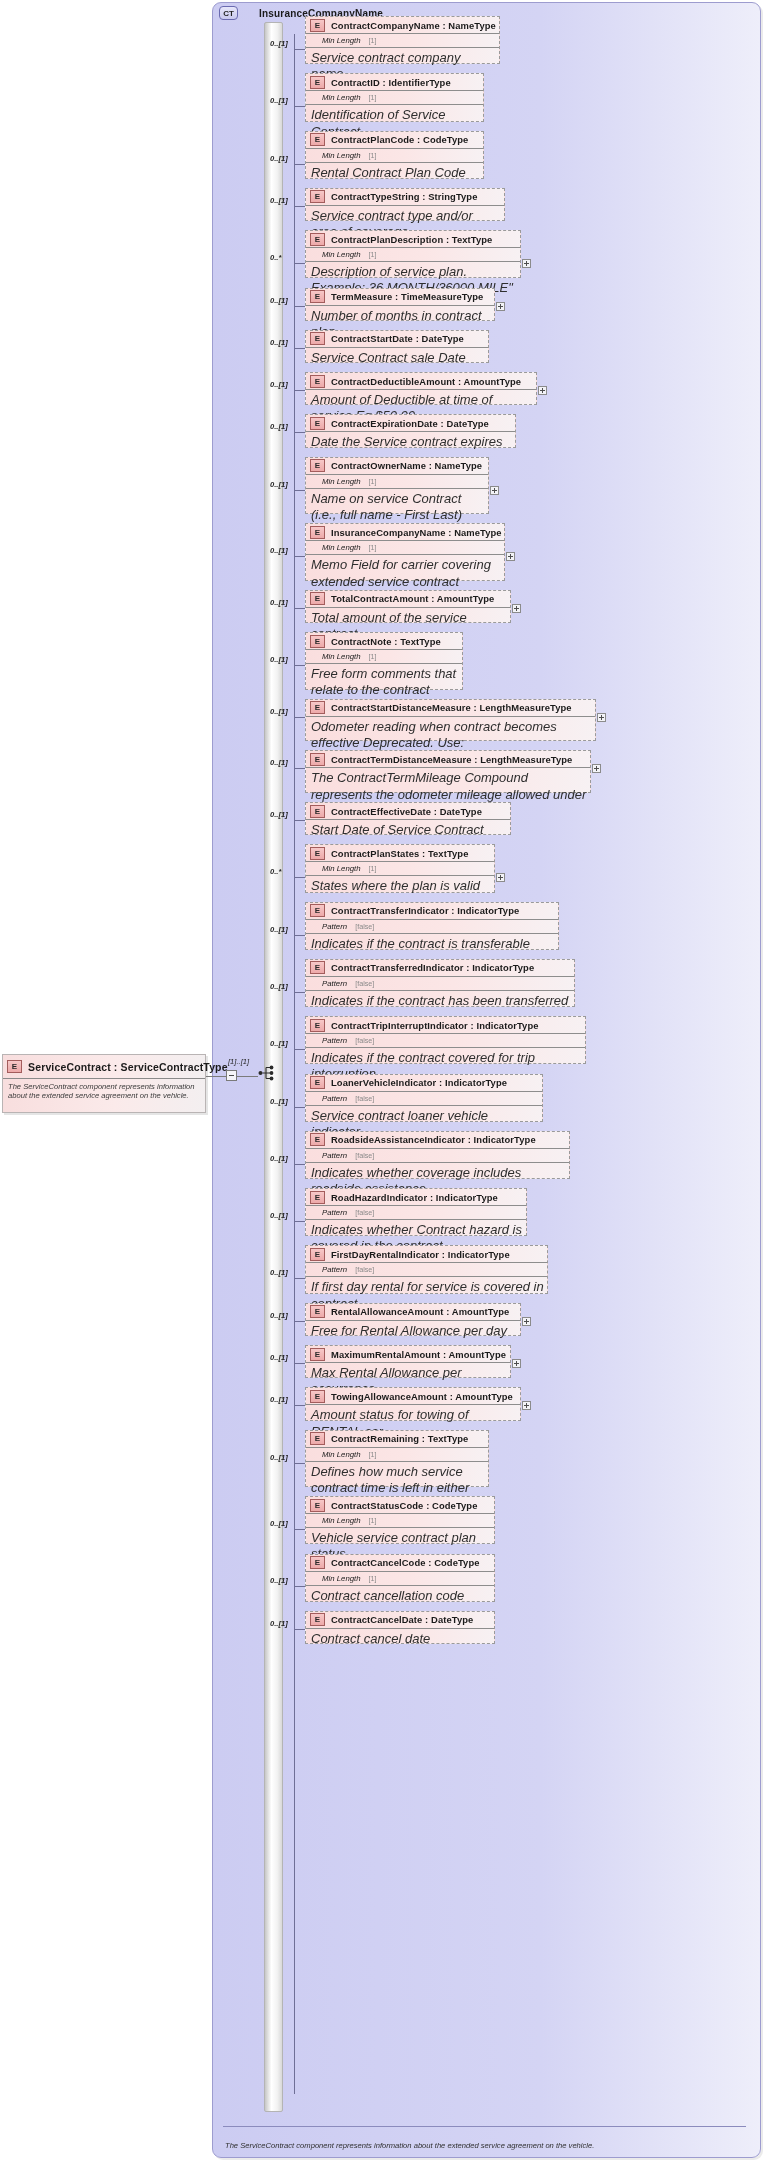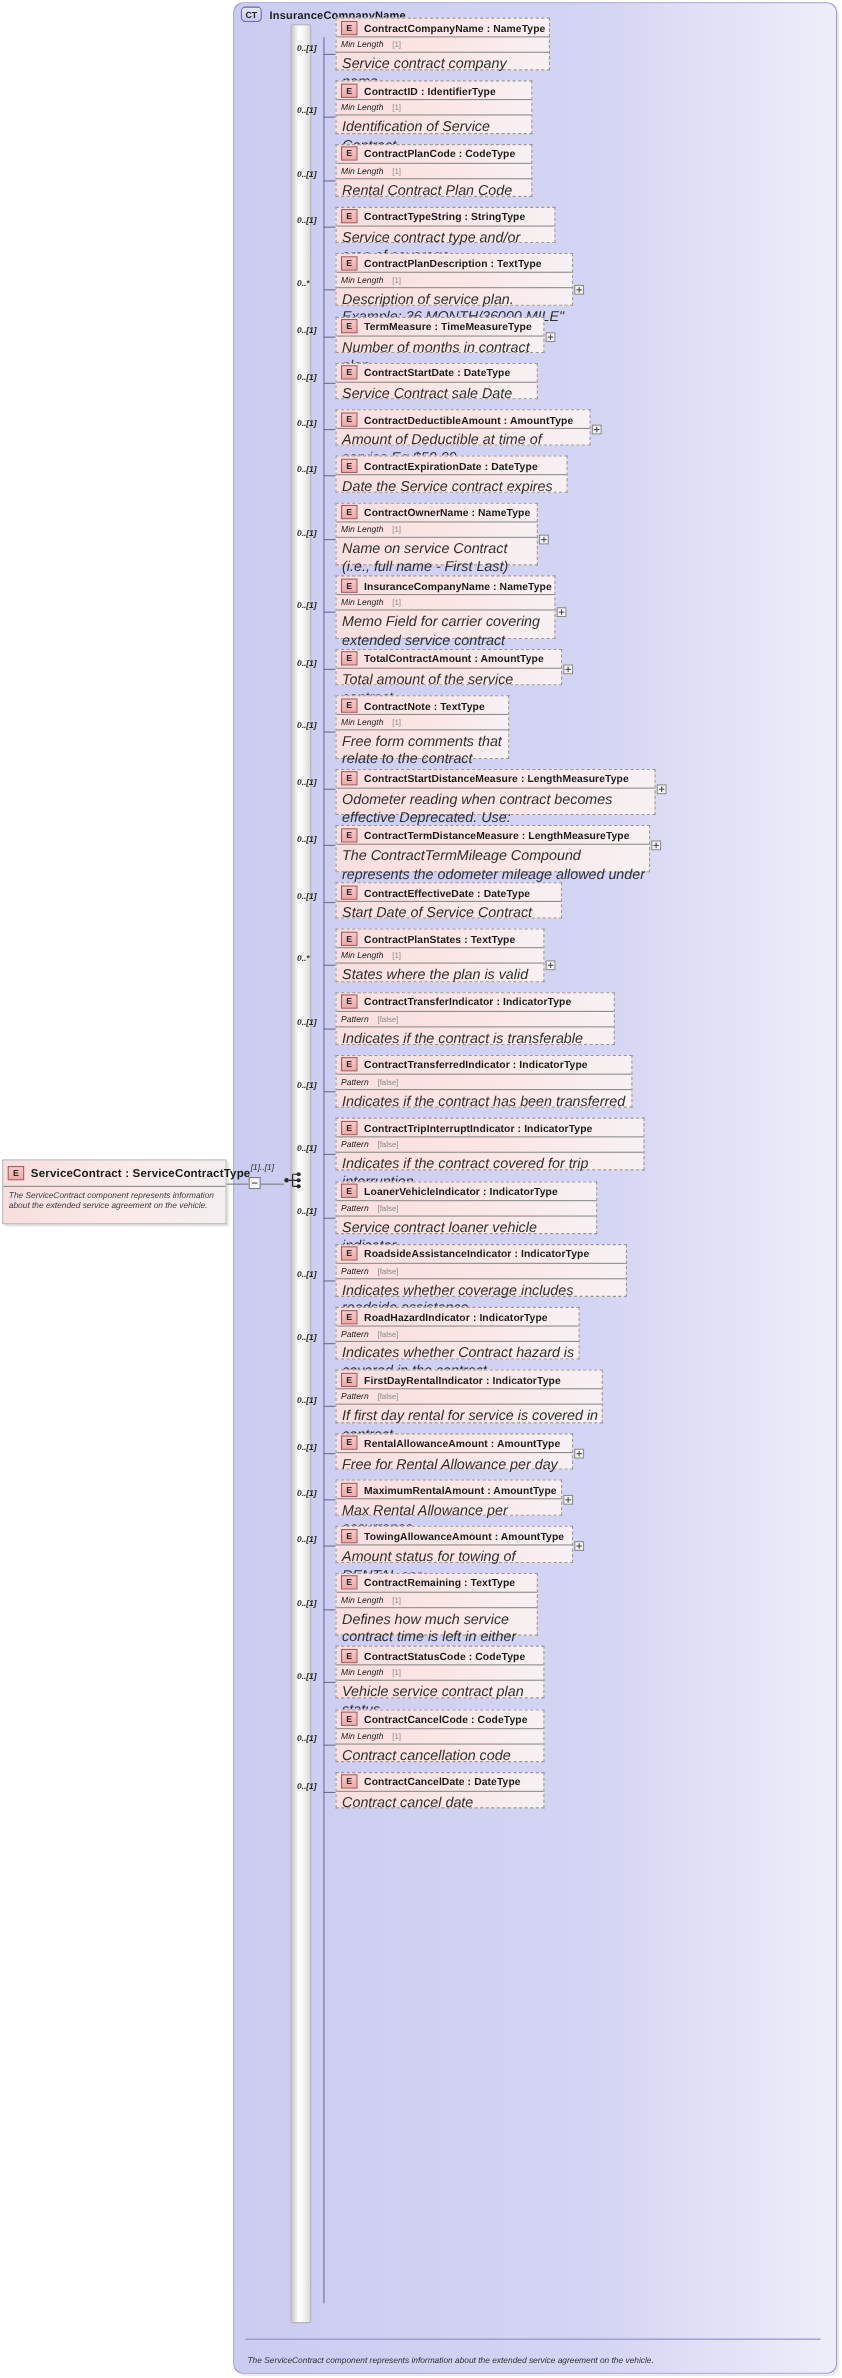--- a/index.html
+++ b/index.html
@@ -57,21 +57,21 @@
     position: absolute;
     left: 212px; top: 2px;
     width: 549px; height: 2156px;
     border: 1px solid #9d9ccf;
     border-radius: 9px;
     background: linear-gradient(to right, #ccccf2 0%, #d4d4f4 60%, #eeeefa 100%);
     box-shadow: 2px 2px 0 rgba(0,0,0,0.08);
   }
   #ct-header {
     position: absolute; left: 6px; top: 3px;
-    display: flex; align-items: flex-end; gap: 7px;
+    display: flex; align-items: center; gap: 21px;
   }
   .ctbadge {
     width: 19px; height: 14px;
     border: 1px solid #6a6ab0;
     border-radius: 4px;
     background: linear-gradient(to bottom, #e6e6fa, #c9c9ee);
     color: #222; font-size: 8px; font-weight: bold;
     display: flex; align-items: center; justify-content: center;
   }
   #ct-title { font-size: 10px; font-weight: bold; color: #1b1b1b; letter-spacing: .2px; }
@@ -145,21 +145,21 @@
     padding-left: 4px;
     border-bottom: 1px solid #8d8d8d;
   }
   .node .nname {
     font-size: 9.4px; font-weight: bold; color: #1a1a1a;
     letter-spacing: .1px; white-space: nowrap;
   }
   .node .facet {
     height: 14px;
     display: flex; align-items: center; gap: 8px;
-    padding-left: 4px;
+    padding-left: 16px;
     border-bottom: 1px solid #8d8d8d;
   }
   .node .fname {
     font-size: 7.8px; font-style: italic; color: #222; white-space: nowrap;
   }
   .node .fval {
     font-size: 7.2px; color: #8a8a8a; white-space: nowrap;
   }
   .node .ndoc {
     font-size: 13px; font-style: italic; color: #2e2e2e;

